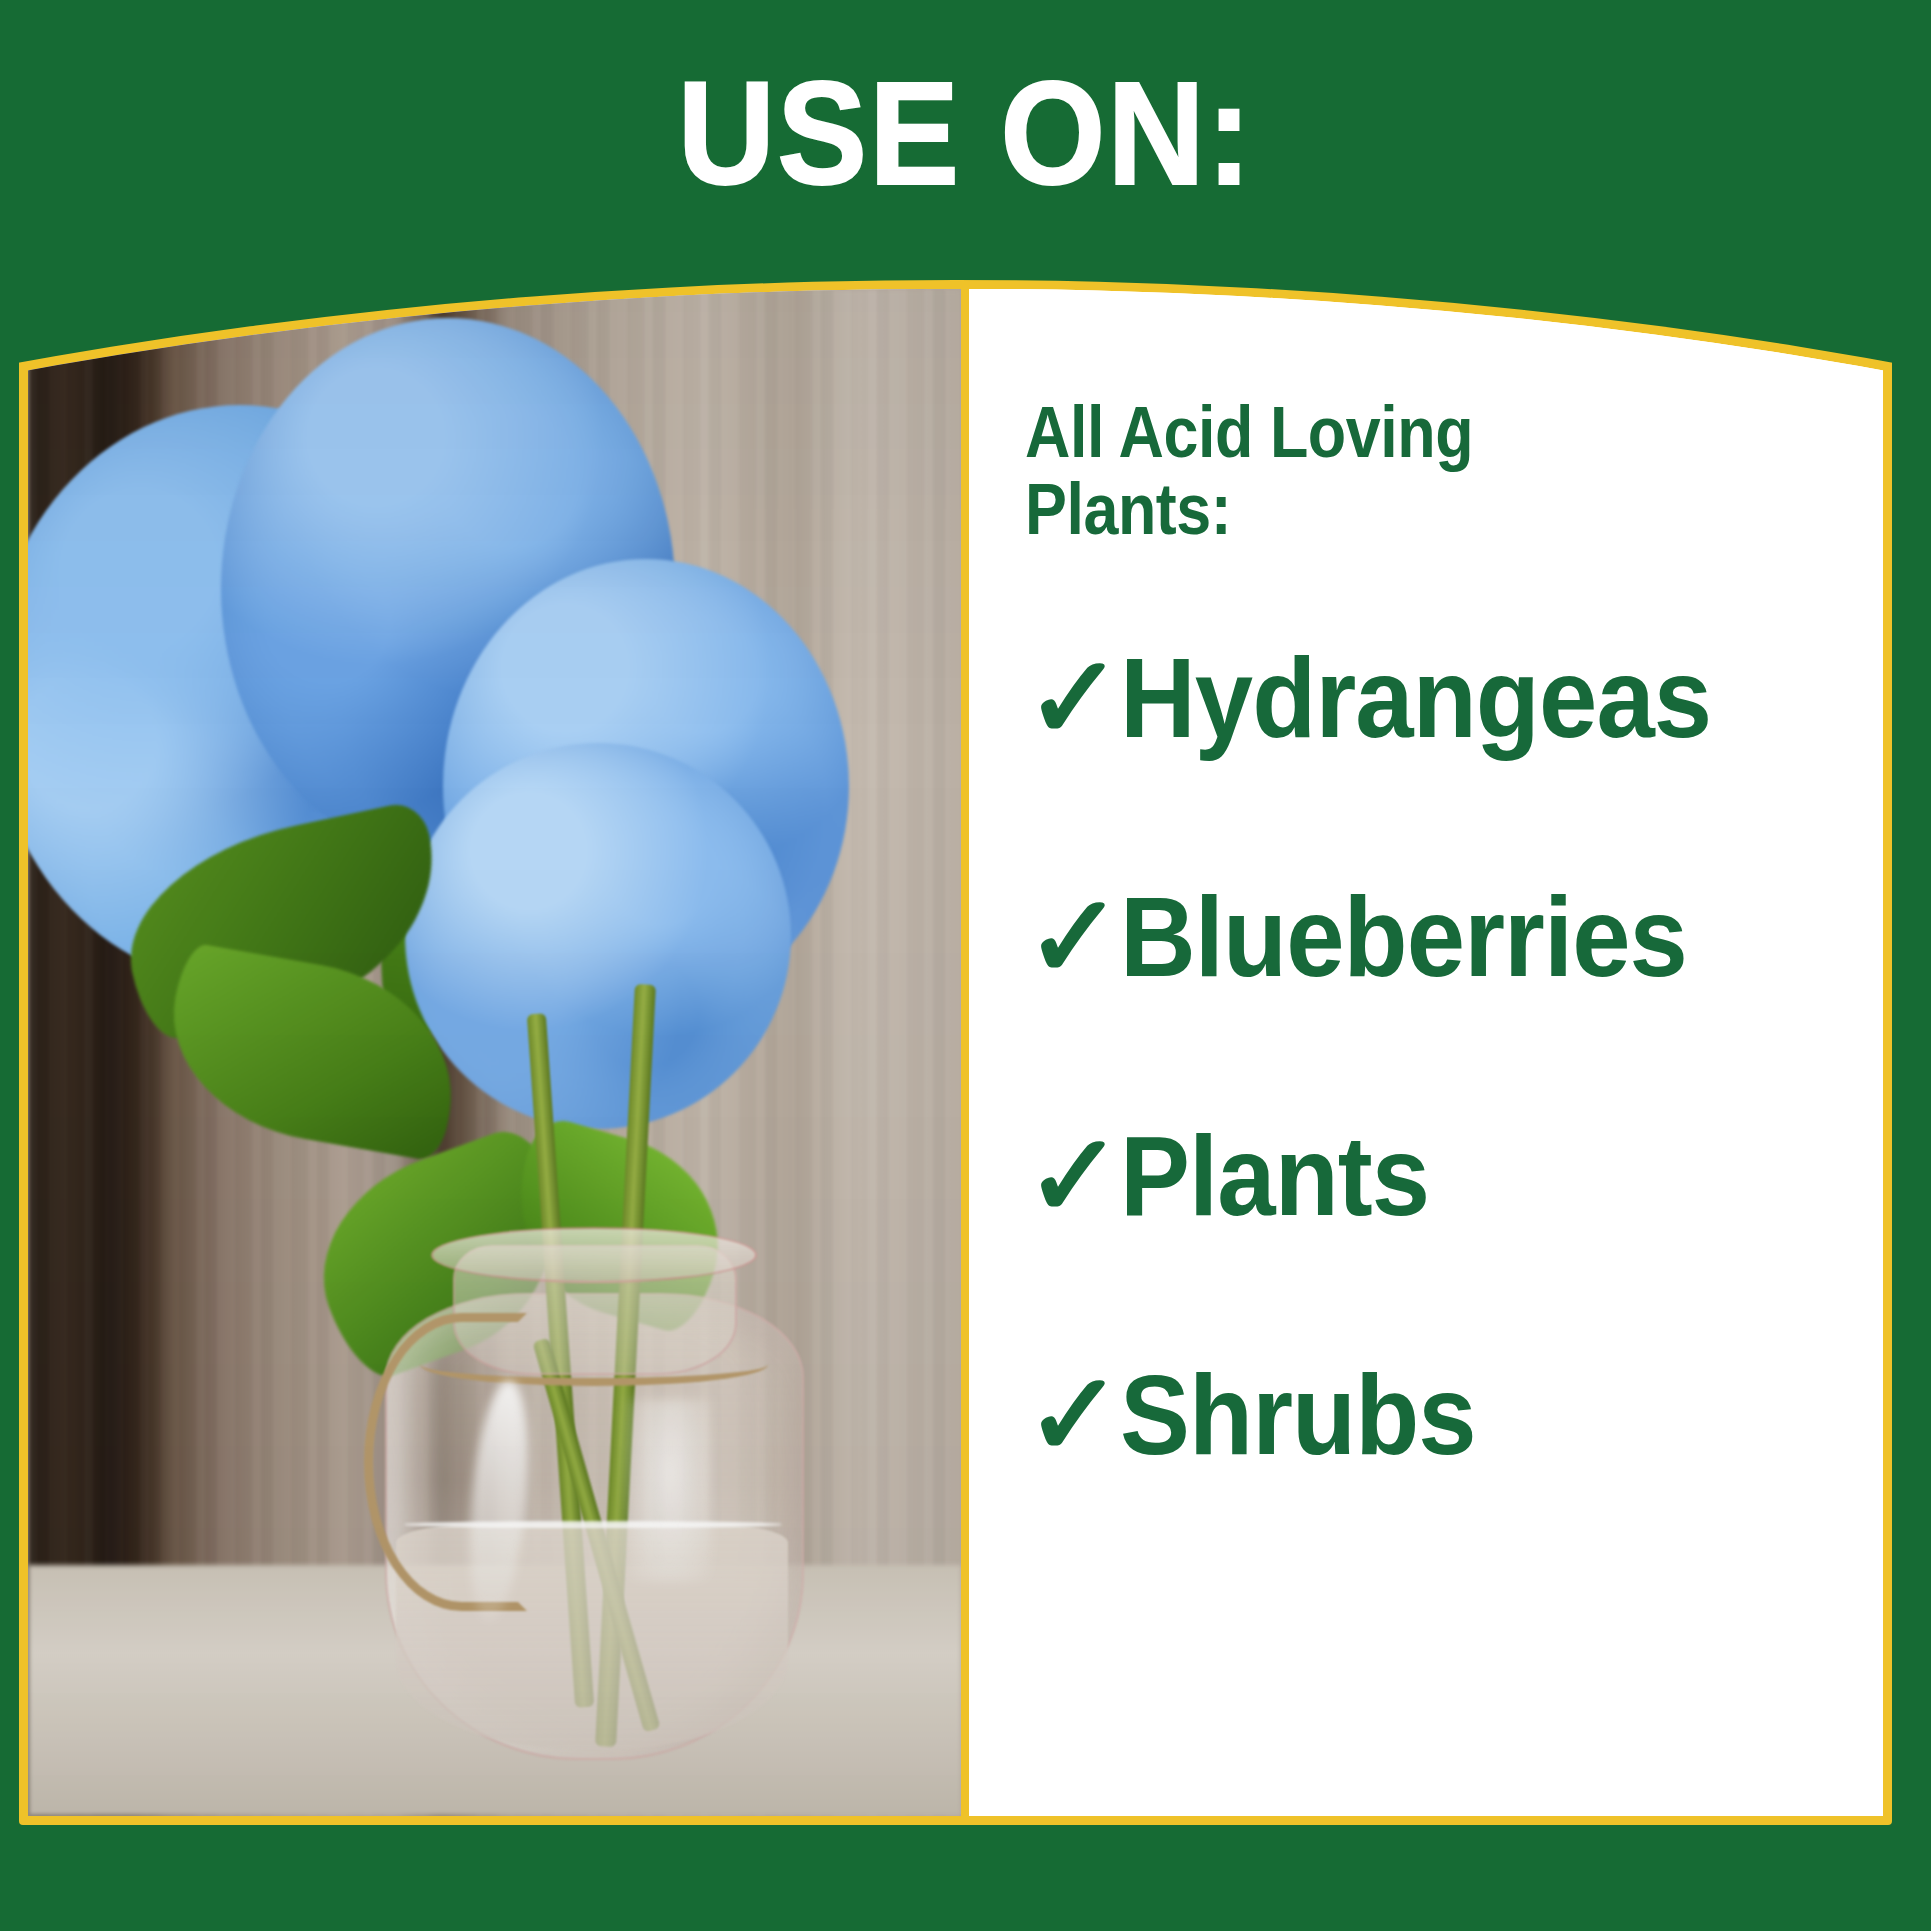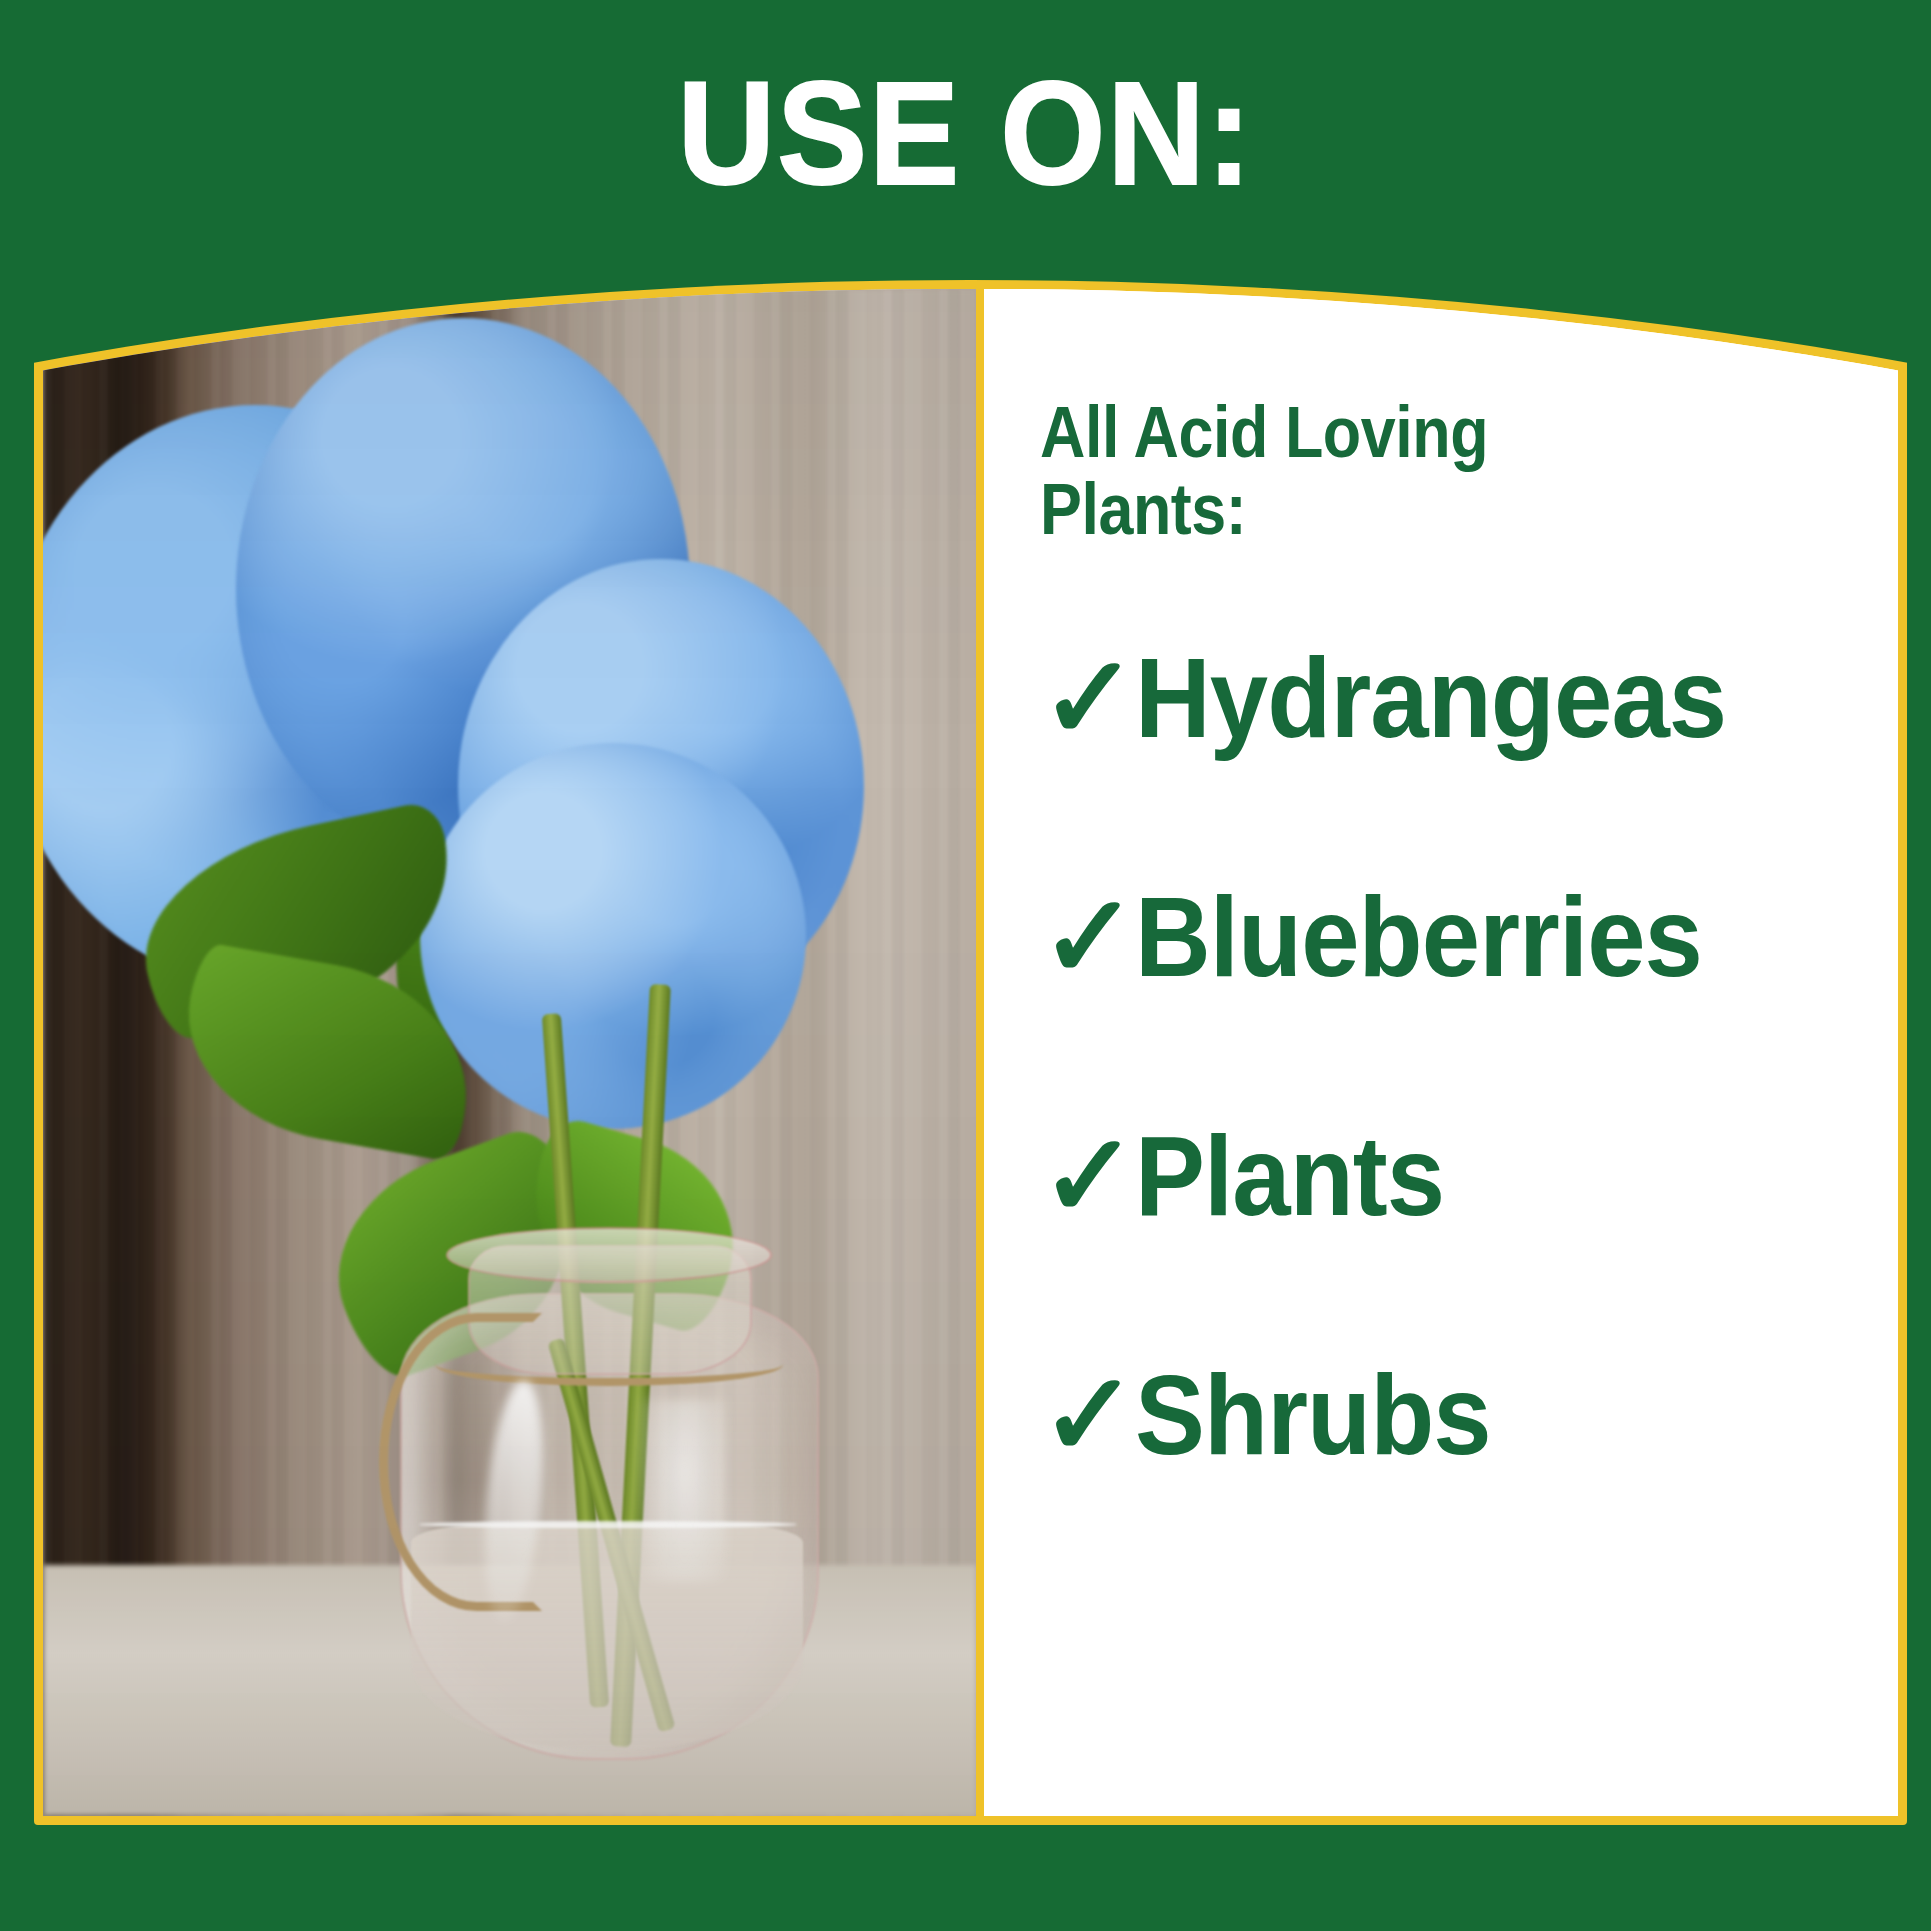--- a/index.html
+++ b/index.html
@@ -36,21 +36,21 @@
     letter-spacing: 1.9px;
     line-height: 1.0;
     transform: scaleX(0.92);
     transform-origin: 50% 50%;
     -webkit-text-stroke: 1.9px #FFFFFF;
   }
 
   
   #card-frame {
     position: absolute;
-    left: 34px;
+    left: 19px;
     top: 280px;
     width: 1873px;
     height: 1545px;
   }
   #card-gold {
     position: absolute;
     inset: 0;
     background: #EFC229;
     border-radius: 0 0 3.9px 3.9px;
     

